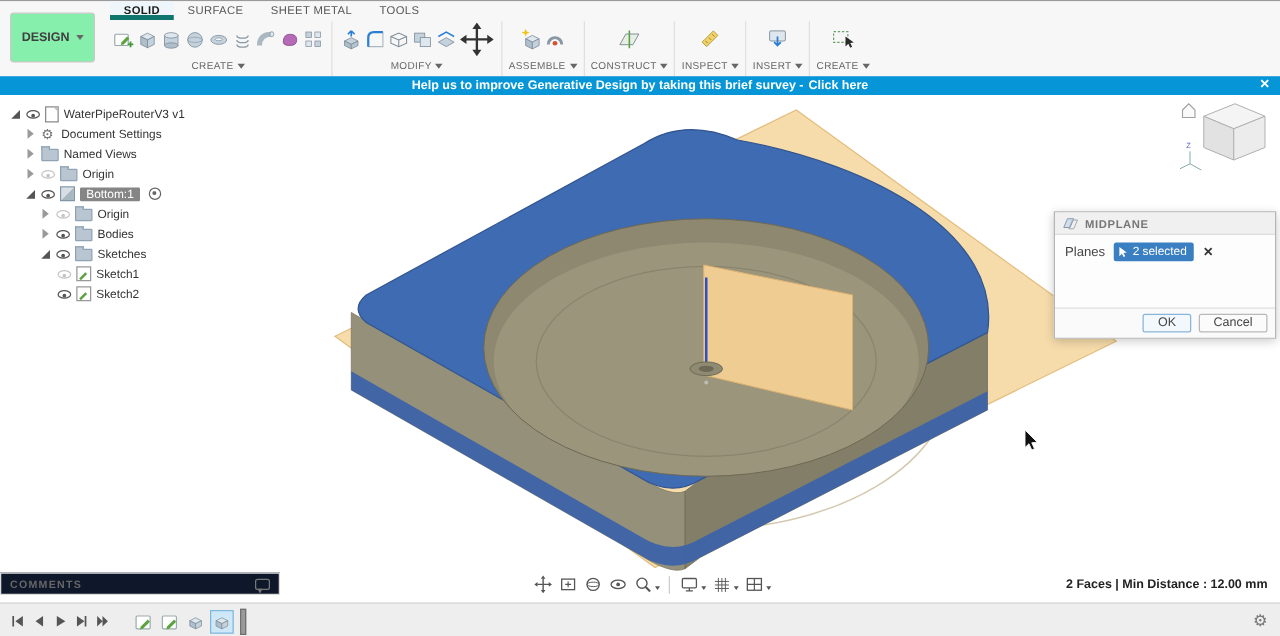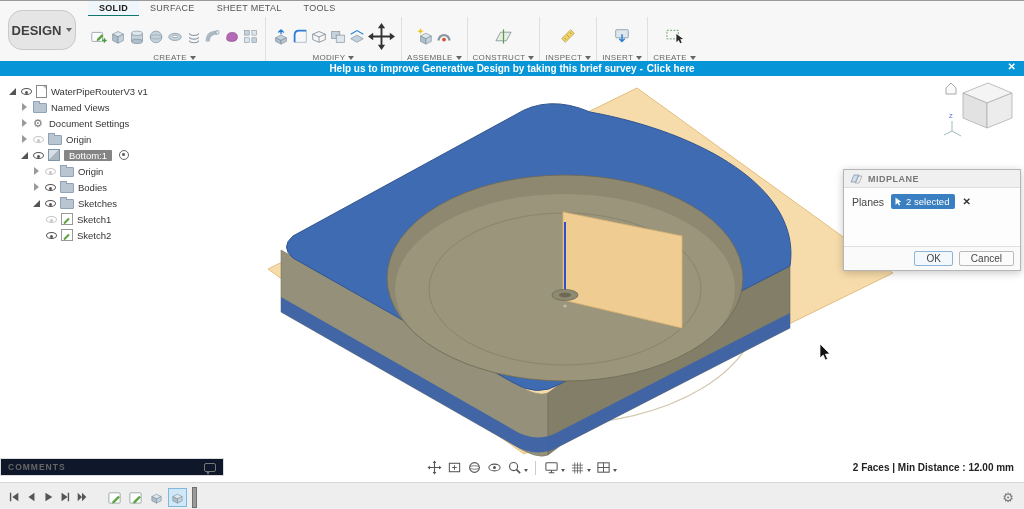--- a/index.html
+++ b/index.html
@@ -1,24 +1,24 @@
 <!DOCTYPE html>
 <html><head>
 <meta charset="utf-8">
 <style>
   html,body{margin:0;padding:0;background:#ddd;}
   .app{position:relative;width:1024px;height:509px;background:#fff;font-family:"Liberation Sans",sans-serif;overflow:hidden;border-top:1px solid #9a9a9a;}
   
   .topbar{position:absolute;left:0;top:0;width:1024px;height:60px;background:#f7f7f7;border-bottom:1px solid #e3e3e3;}
-  .design-btn{position:absolute;left:8px;top:9px;width:66px;height:38px;background:#e5e5e5;border:1px solid #c9c9c9;border-radius:14px;display:flex;align-items:center;justify-content:center;gap:5px;font-size:13px;font-weight:bold;color:#3f3f3f;cursor:default;}
+  .design-btn{position:absolute;left:8px;top:9px;width:66px;height:38px;background:#86efac;border:1px solid #c9c9c9;border-radius:3px;display:flex;align-items:center;justify-content:center;gap:5px;font-size:10px;font-weight:bold;color:#3f3f3f;cursor:default;}
   .caret{width:0;height:0;border-left:3px solid transparent;border-right:3px solid transparent;border-top:4px solid #666;display:inline-block;}
   .tabs{position:absolute;left:88px;top:0;display:flex;height:15px;}
   .tab{font-size:9px;color:#555;padding:2px 11px 0;letter-spacing:.3px;}
-  .tab.active{color:#1a1a1a;font-weight:bold;background:#eef6fb;border-bottom:1px solid #0f766e;}
-  .iconrow{position:absolute;left:86px;top:15px;display:flex;align-items:center;}
+  .tab.active{color:#1a1a1a;font-weight:bold;background:#eef6fb;border-bottom:4px solid #0f766e;}
+  .iconrow{position:absolute;left:86px;top:15px;display:flex;align-items:flex-start;}
   .tgroup{display:flex;flex-direction:column;align-items:center;padding:0 3px;}
   .gicons{display:flex;align-items:center;height:30px;}
   .gic{width:19px;height:24px;display:flex;align-items:center;justify-content:center;}
   .gic.big{width:30px;}
   .glabel{font-size:8px;color:#666;display:flex;align-items:center;gap:3px;margin-top:2px;letter-spacing:.3px;}
   .vsep{width:1px;background:#e0e0e0;height:50px;margin:1px 2px 0;}
   
   .banner{position:absolute;left:0;top:60px;width:1024px;height:15px;background:#0696d7;color:#fff;font-size:10px;font-weight:bold;display:flex;align-items:center;justify-content:center;gap:4px;}
   .banner a{color:#fff;cursor:pointer;}
   .banner-x{position:absolute;right:8px;top:0;font-size:10px;font-weight:bold;cursor:pointer;}
@@ -360,29 +360,29 @@
               <span class="ex-open"></span>
             </span>
           <span class="eye"></span>
           <span class="doc"></span>
           <span class="tlabel">WaterPipeRouterV3 v1</span>
         </div>
         <div class="trow lvl1">
           <span class="exw">
               <span class="ex-closed"></span>
             </span>
+          <span class="gearchar"></span>
+          <span class="tlabel">Document Settings</span>
+        </div>
+        <div class="trow lvl1">
+          <span class="exw">
+              <span class="ex-closed"></span>
+            </span>
           <span class="folder"></span>
           <span class="tlabel">Named Views</span>
-        </div>
-        <div class="trow lvl1">
-          <span class="exw">
-              <span class="ex-closed"></span>
-            </span>
-          <span class="gearchar"></span>
-          <span class="tlabel">Document Settings</span>
         </div>
         <div class="trow lvl1">
           <span class="exw">
               <span class="ex-closed"></span>
             </span>
           <span class="eye dim"></span>
           <span class="folder"></span>
           <span class="tlabel">Origin</span>
         </div>
         <div class="trow lvl1 selected">

